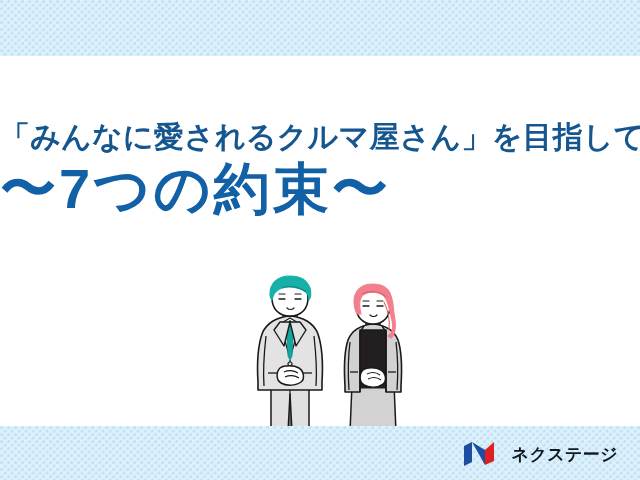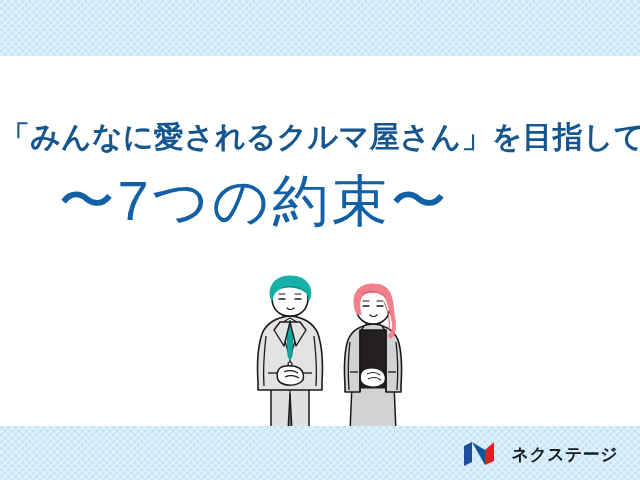--- a/index.html
+++ b/index.html
@@ -41,38 +41,37 @@
     height: 54px;
     z-index: 6;
   }
 
   
   .headline {
     position: absolute;
     left: 0;
     top: 118px;
     width: 508px;
-    text-align: center;
+    text-align: left;
     z-index: 3;
   }
   .headline-line1 {
     display: block;
     color: #16568f;
     font-size: 30px;
     font-weight: 700;
     letter-spacing: 0.2px;
     line-height: 1.25;
     white-space: nowrap;
   }
   .headline-line2 {
     display: block;
-    margin-top: 12px;
     color: #1260a5;
     font-size: 56px;
-    font-weight: 400;
+    font-weight: 700;
     letter-spacing: 3px;
     line-height: 1.18;
     white-space: nowrap;
   }
 
   
   .illustration {
     position: absolute;
     left: 244px;
     top: 272px;

